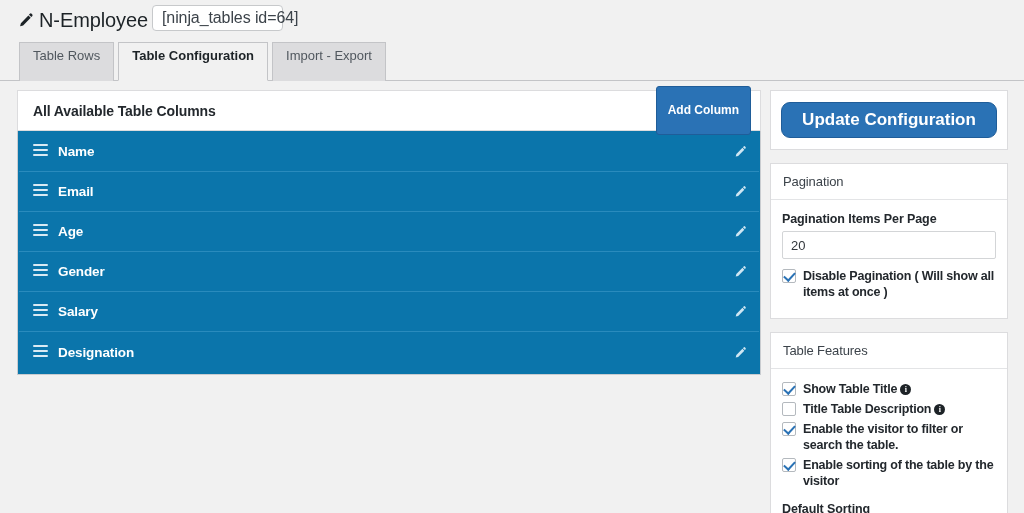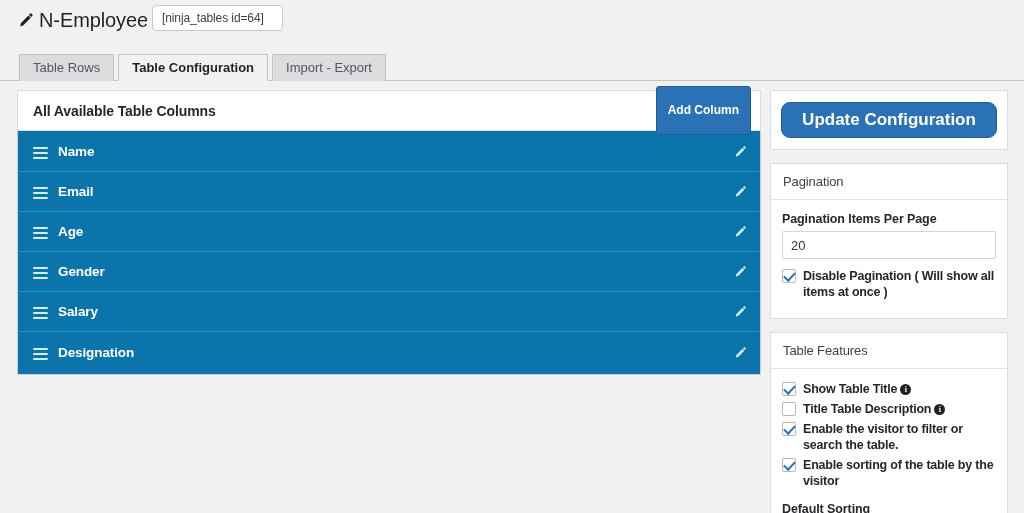--- a/index.html
+++ b/index.html
@@ -49,39 +49,39 @@
     left: 152px;
     top: 5px;
     width: 131px;
     height: 26px;
     background: #ffffff;
     border: 1px solid #c7c9cb;
     border-radius: 4px;
     display: flex;
     align-items: center;
     padding-left: 9px;
-    font-size: 12px;
+    font-size: 16px;
     color: #3c434a;
     letter-spacing: -0.1px;
     white-space: nowrap;
   }
 
   
   .tab-bar {
     position: absolute;
     left: 0; top: 54px;
     width: 1024px;
     height: 27px;
     border-bottom: 1px solid #c3c4c7;
     display: flex;
     align-items: flex-end;
     padding-left: 19px;
   }
   .tab {
-    height: 27px;
+    height: 39px;
     line-height: 26px;
     padding: 0 13px;
     font-size: 13px;
     color: #50575e;
     background: #dcdcde;
     border: 1px solid #c3c4c7;
     border-bottom: none;
     margin-right: 4px;
     position: relative;
     top: 1px;
@@ -141,21 +141,21 @@
     display: flex;
     align-items: center;
     justify-content: space-between;
     padding: 0 12px 0 14px;
     border-bottom: 1px solid #2a8bbd;
     cursor: move;
   }
   .column-row:last-child { border-bottom: none; }
   .col-left {
     display: flex;
-    align-items: flex-end;
+    align-items: flex-start;
   }
   .drag-icon {
     width: 15px;
     height: 12px;
     margin-right: 10px;
     display: block;
     flex: 0 0 auto;
   }
   .drag-icon span {
     display: block;

